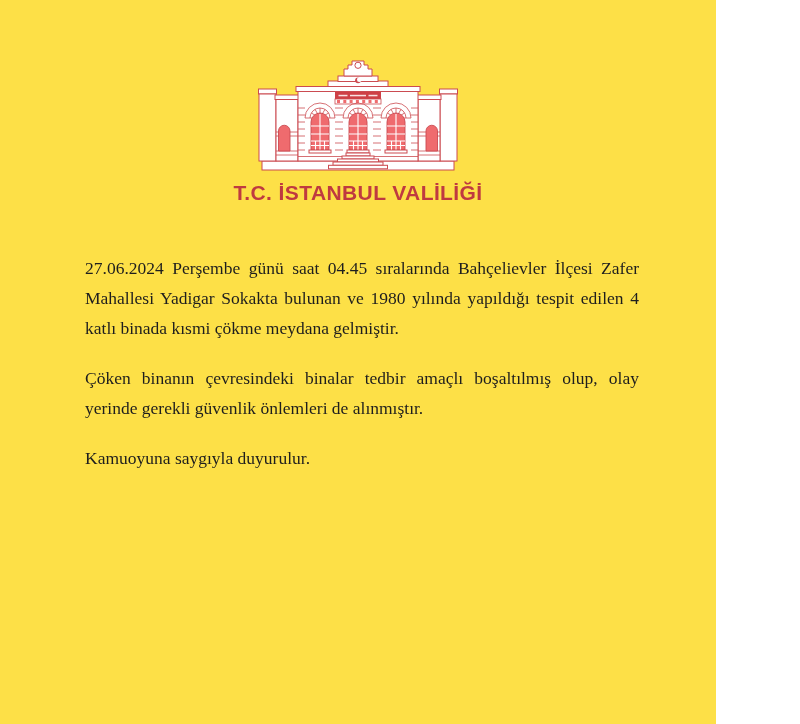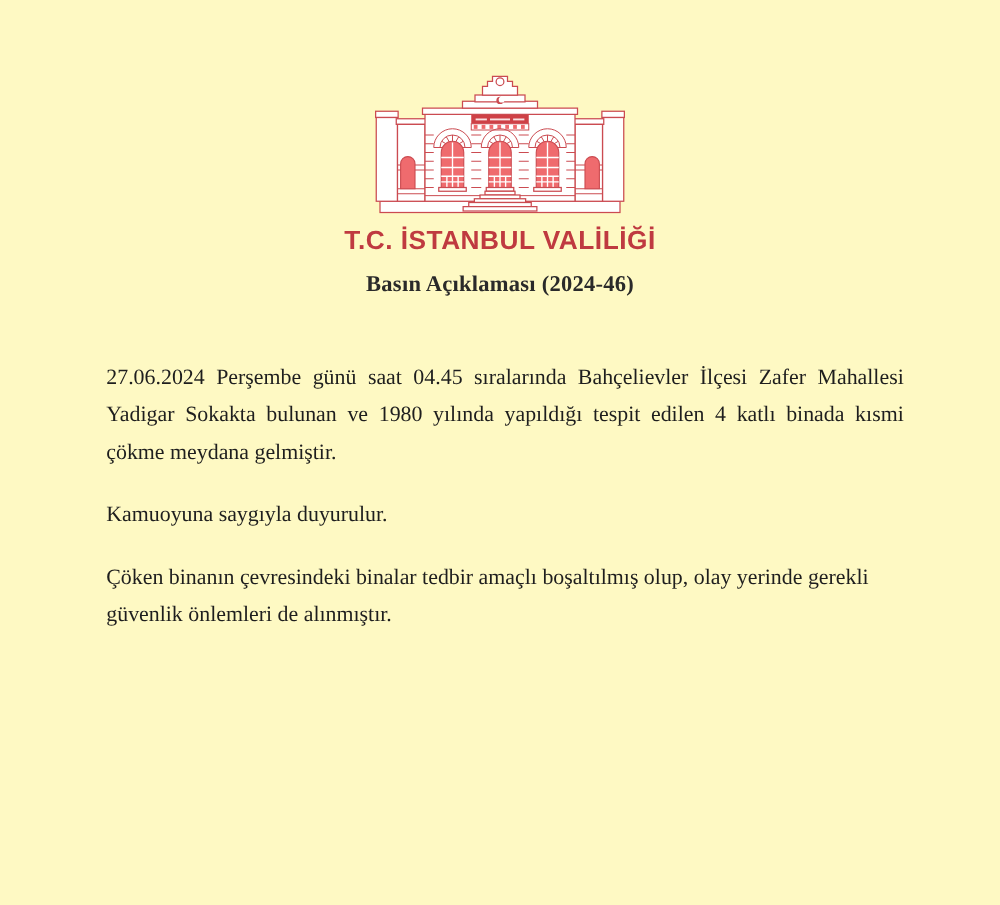--- a/index.html
+++ b/index.html
@@ -4,21 +4,21 @@
 <style>
   :root{
     --accent:#bf3a40;
     --lg-stroke:#cb4b51;
     --lg-window:#ef6b6e;
     --lg-banner:#ce4046;
     --text:#1e1e1e;
   }
   html,body{margin:0;padding:0;background:#fff;}
   .page{
-    width:800px;height:724px;background:#fef9c3;overflow:hidden;
+    width:716px;height:724px;background:#fde047;overflow:hidden;
     font-family:"Liberation Serif","DejaVu Serif",serif;
     box-sizing:border-box;
   }
   .masthead{text-align:center;padding-top:58px;}
   .logo svg{display:block;margin:0 auto;}
   .logo-title{
     margin-top:5px;
     font-family:"Liberation Sans","DejaVu Sans",sans-serif;
     font-weight:700;font-size:21px;letter-spacing:.4px;
     color:var(--accent);
@@ -126,21 +126,20 @@
 
         <rect class="o" x="88" y="95" width="24" height="3"></rect>
         <rect class="o" x="84" y="98" width="32" height="3"></rect>
         <rect class="o" x="79.5" y="101" width="41" height="3"></rect>
         <rect class="o" x="75" y="104" width="50" height="3.3"></rect>
         <rect class="o" x="70.5" y="107.3" width="59" height="3.5"></rect>
       </svg>
       <div class="logo-title">T.C. İSTANBUL VALİLİĞİ</div>
     </div>
 
-    <h2 class="release">Basın Açıklaması (2024-46)</h2>
   </div>
 
   <main class="content">
       <p>27.06.2024 Perşembe günü saat 04.45 sıralarında Bahçelievler İlçesi Zafer Mahallesi Yadigar Sokakta bulunan ve 1980 yılında yapıldığı tespit edilen 4 katlı binada kısmi çökme meydana gelmiştir.</p>
+      <p>Çöken binanın çevresindeki binalar  tedbir amaçlı boşaltılmış olup, olay yerinde gerekli güvenlik önlemleri de alınmıştır.</p>
       <p>Kamuoyuna saygıyla duyurulur.</p>
-      <p>Çöken binanın çevresindeki binalar  tedbir amaçlı boşaltılmış olup, olay yerinde gerekli güvenlik önlemleri de alınmıştır.</p>
     </main>
 </div>
 
 </body></html>

